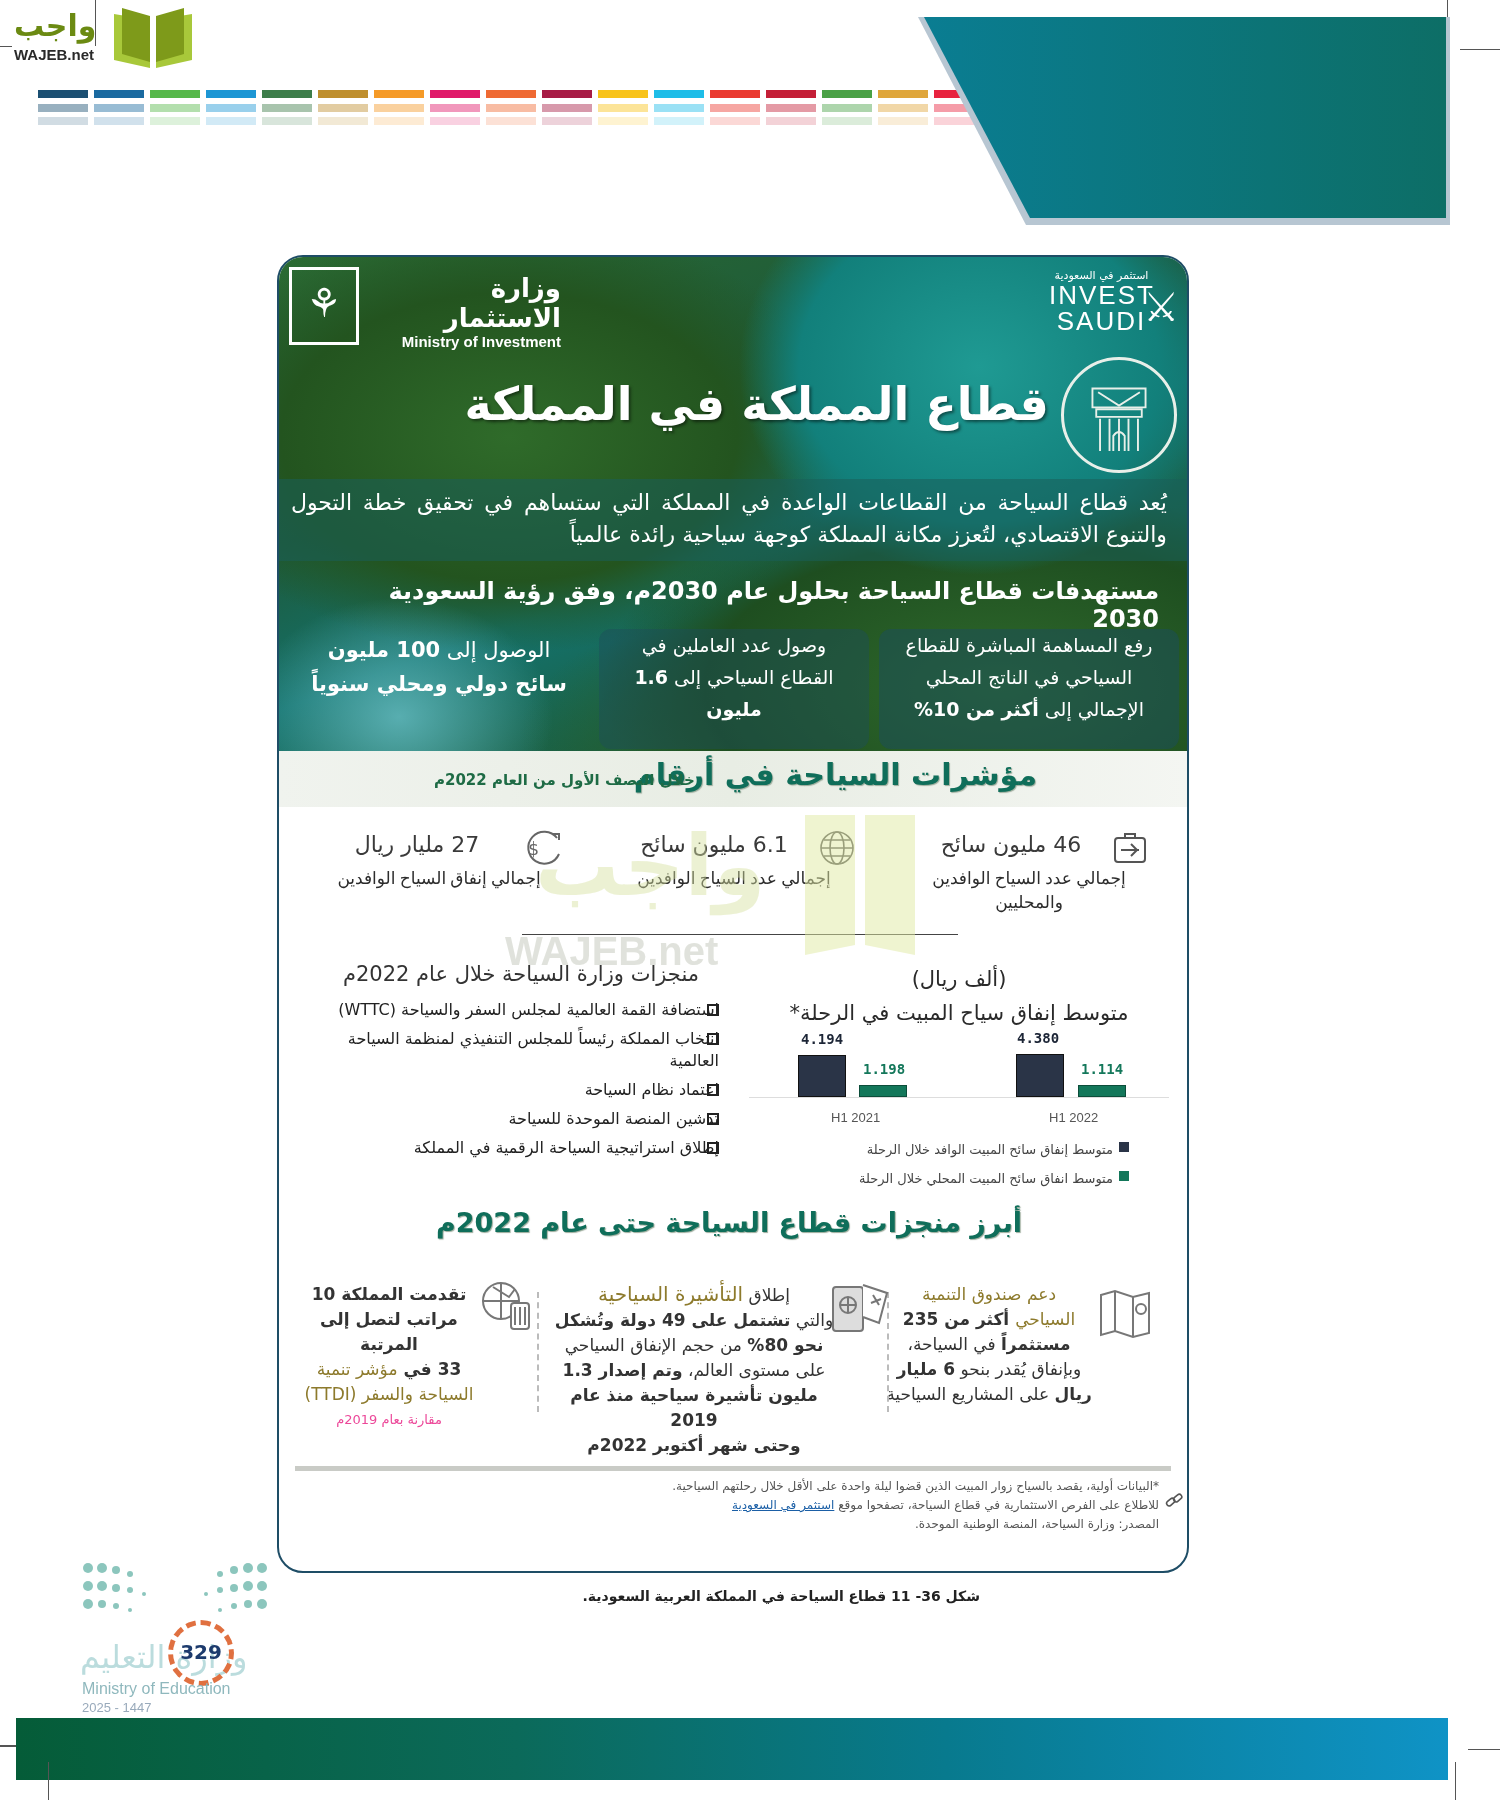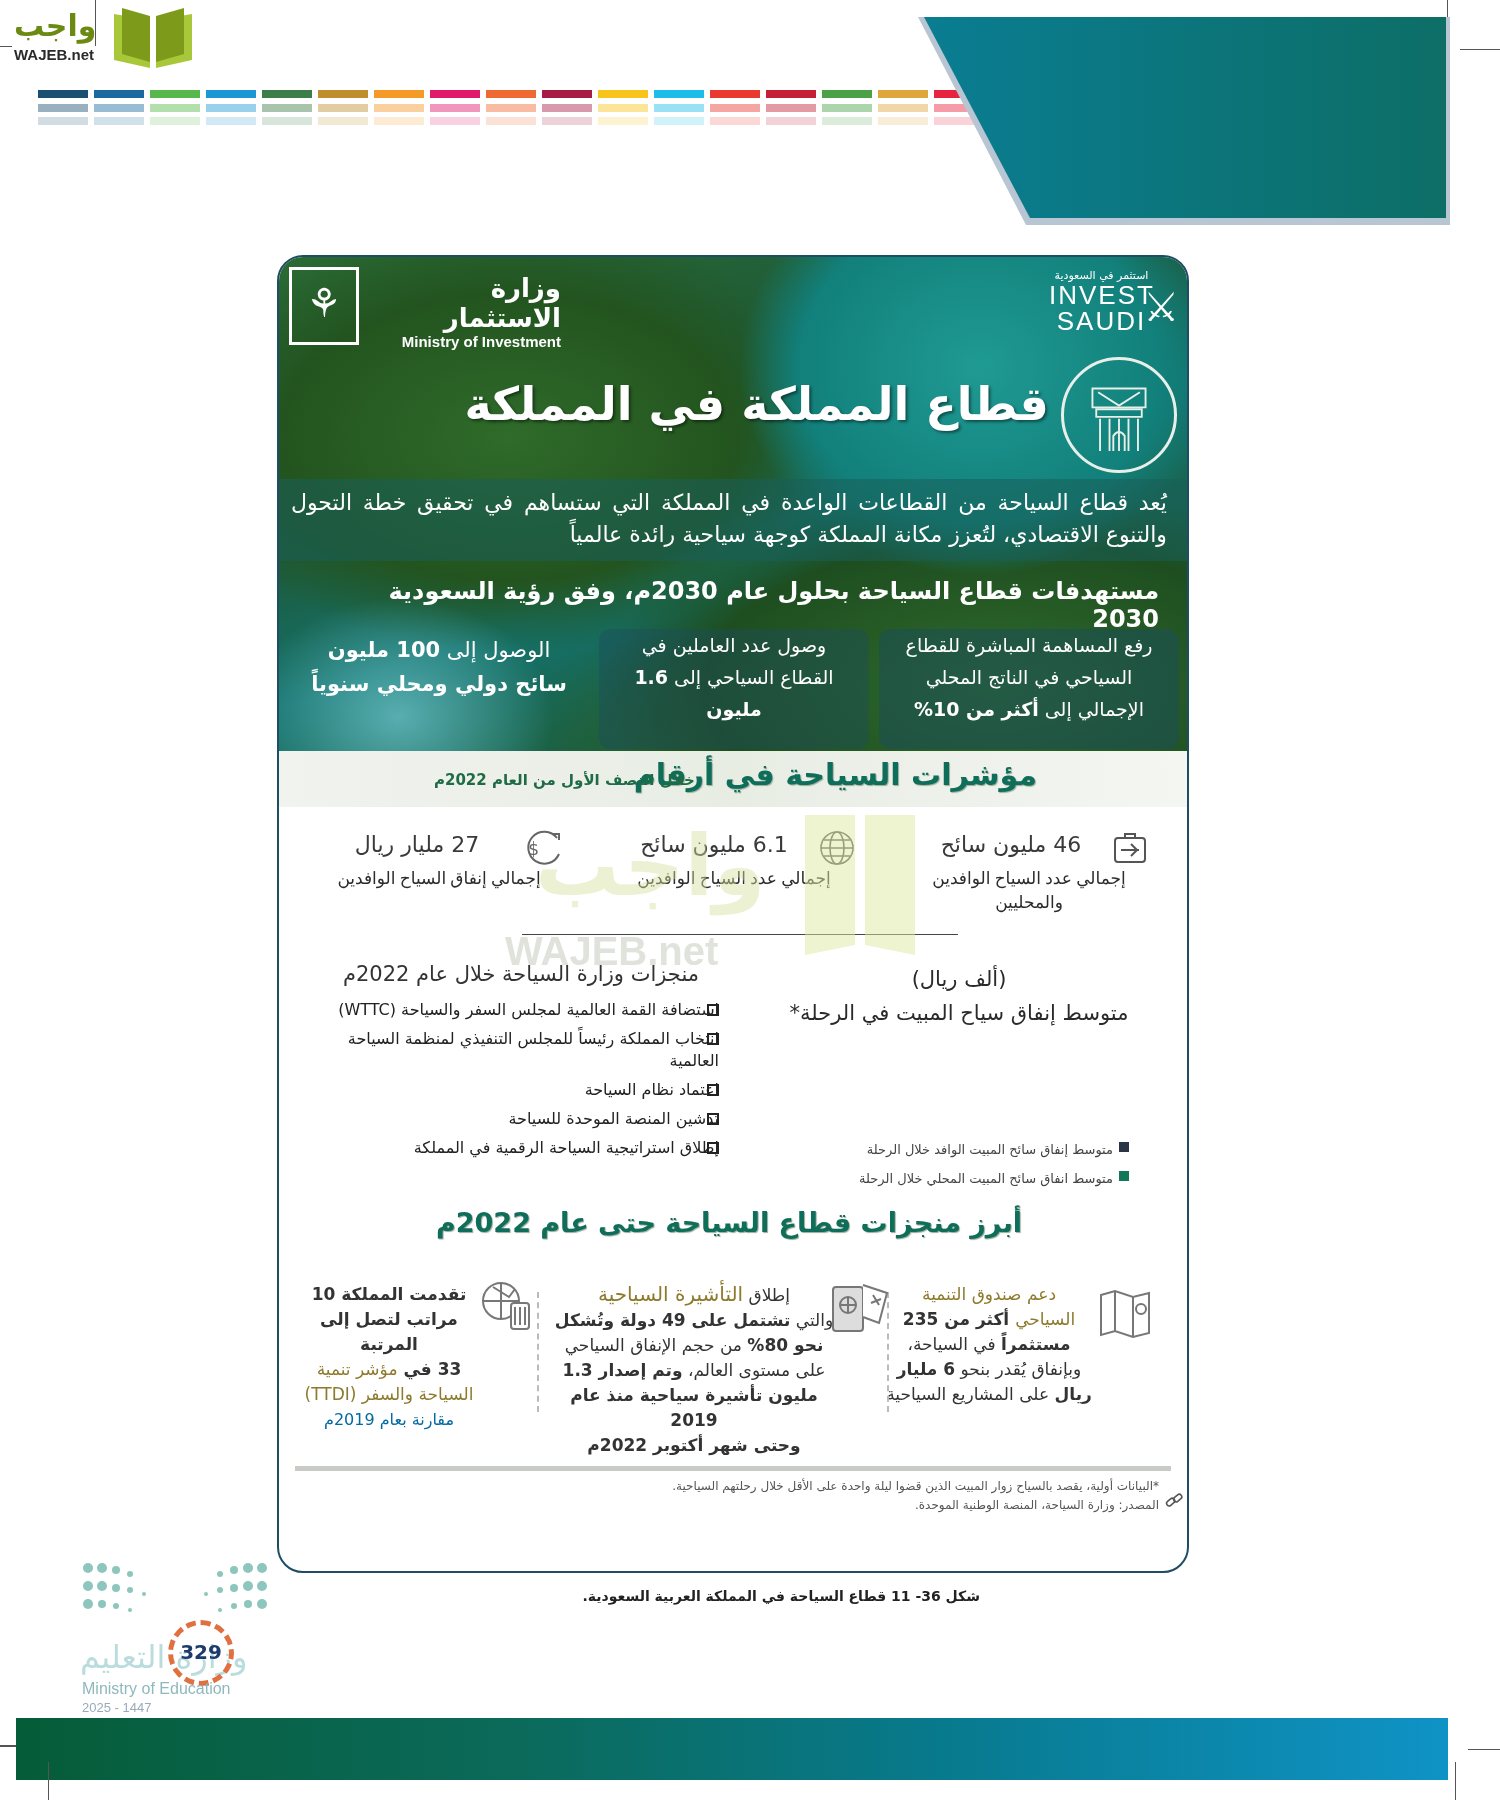--- a/index.html
+++ b/index.html
@@ -317,20 +317,33 @@
     <li><span class="box"></span><span>انتخاب المملكة رئيساً للمجلس التنفيذي لمنظمة السياحة العالمية</span></li>
     <li><span class="box"></span><span>اعتماد نظام السياحة</span></li>
     <li><span class="box"></span><span>تدشين المنصة الموحدة للسياحة</span></li>
     <li><span class="box"></span><span>إطلاق استراتيجية السياحة الرقمية في المملكة</span></li>
   </ul>
 
   <div class="abs chart-title rtl">
     <div>(ألف ريال)</div>
     <div>متوسط إنفاق سياح المبيت في الرحلة*</div>
   </div>
+  <div class="abs" style="left:470px;top:760px;width:420px;height:120px;">
+    <div class="axis" style="top:80px;left:0;width:420px;"></div>
+    <div class="bar dark" style="left:49px;top:38px;width:48px;height:42px;"></div>
+    <div class="bar-val" style="left:52px;top:14px;color:#1c2536;">4.194</div>
+    <div class="bar green" style="left:110px;top:68px;width:48px;height:12px;"></div>
+    <div class="bar-val" style="left:114px;top:44px;color:#13775a;">1.198</div>
+    <div class="bar dark" style="left:267px;top:37px;width:48px;height:43px;"></div>
+    <div class="bar-val" style="left:268px;top:13px;color:#1c2536;">4.380</div>
+    <div class="bar green" style="left:329px;top:68px;width:48px;height:12px;"></div>
+    <div class="bar-val" style="left:332px;top:44px;color:#13775a;">1.114</div>
+    <div class="xlbl" style="left:82px;top:93px;">H1 2021</div>
+    <div class="xlbl" style="left:300px;top:93px;">H1 2022</div>
+  </div>
   <div class="abs legend" style="left:530px;top:885px;">
     <div>
         <span class="sw" style="background:#2a3447"></span>
         <span>متوسط إنفاق سائح المبيت الوافد خلال الرحلة</span>
       </div>
     <div>
         <span class="sw" style="background:#13775a"></span>
         <span>متوسط انفاق سائح المبيت المحلي خلال الرحلة</span>
       </div>
   </div>
@@ -370,35 +383,36 @@
         <path d="M44 18 L50 28 M42 26 L52 22" fill="none"></path>
       </g>
     </svg>
   <div class="abs vdash" style="left:258px;"></div>
 
   <div class="abs col3 rtl" style="left:10px;width:200px;">
     <div><b>تقدمت المملكة 10</b></div>
     <div><b>مراتب لتصل إلى المرتبة</b></div>
     <div><b>33 في </b><span class="hl">مؤشر تنمية</span></div>
     <div><span class="hl">السياحة والسفر (TTDI)</span></div>
-    <div style="font-size:16px;color:#0369a1;"><span>مقارنة بعام 2019م</span></div>
+    <div style="font-size:13px;color:#ec4899;"><span>مقارنة بعام 2019م</span></div>
   </div>
   <svg class="abs col-ico" style="left:200px;top:1020px;" viewBox="0 0 56 56">
       <g fill="none" stroke="#777" stroke-width="2">
         <circle cx="22" cy="24" r="18"></circle>
         <path d="M4 24 H40 M22 6 V42"></path>
         <rect x="32" y="26" width="18" height="26" rx="3" fill="#fff"></rect>
         <path d="M36 30 V48 M41 30 V48 M46 30 V48"></path>
         <path d="M14 10 L30 20 L36 12"></path>
       </g>
     </svg>
 
   <div class="abs hr-grey"></div>
   <div class="abs notes">
     <div>*البيانات أولية، يقصد بالسياح زوار المبيت الذين قضوا ليلة واحدة على الأقل خلال رحلتهم السياحية.</div>
+    <div><span>للاطلاع على الفرص الاستثمارية في قطاع السياحة، تصفحوا موقع </span><a>استثمر في السعودية</a></div>
     <div>المصدر: وزارة السياحة، المنصة الوطنية الموحدة.</div>
   </div>
   <svg class="abs link-icon" viewBox="0 0 18 18">
       <g fill="none" stroke="#555" stroke-width="1.6">
         <rect x="1" y="8" width="9" height="5" rx="2.5" transform="rotate(-40 5 10)"></rect>
         <rect x="8" y="4" width="9" height="5" rx="2.5" transform="rotate(-40 12 6)"></rect>
       </g>
     </svg>
 </div>
 

